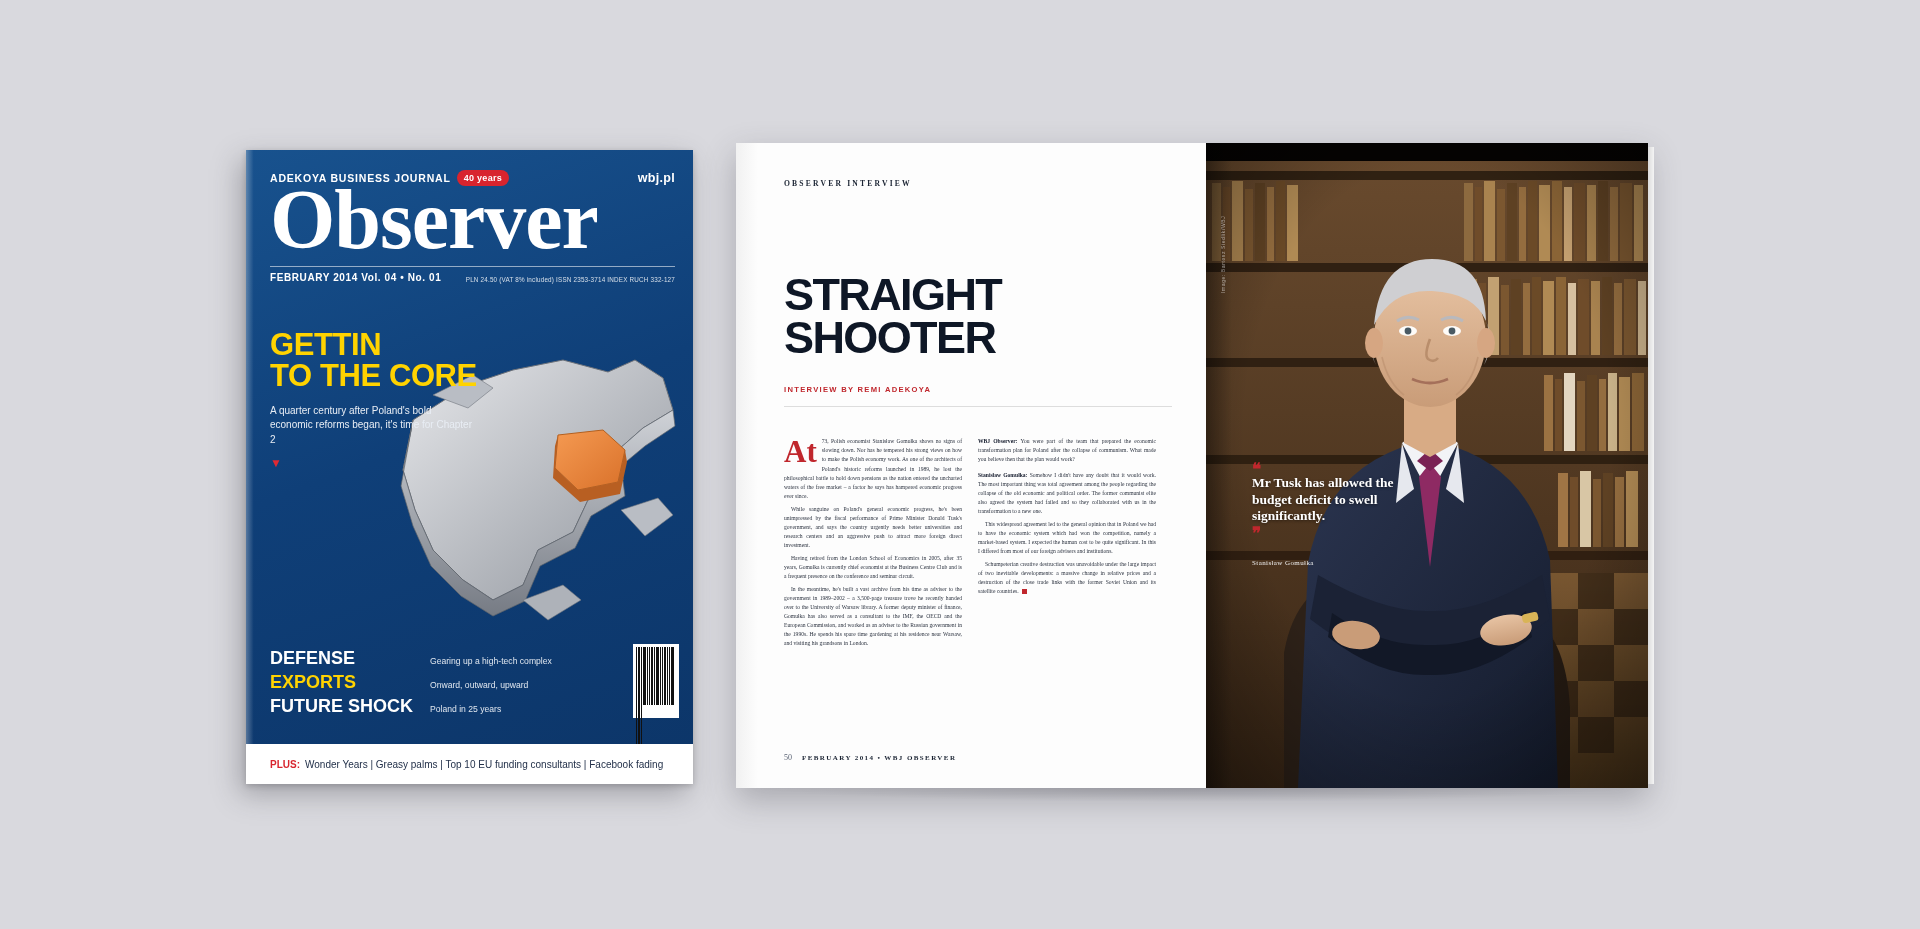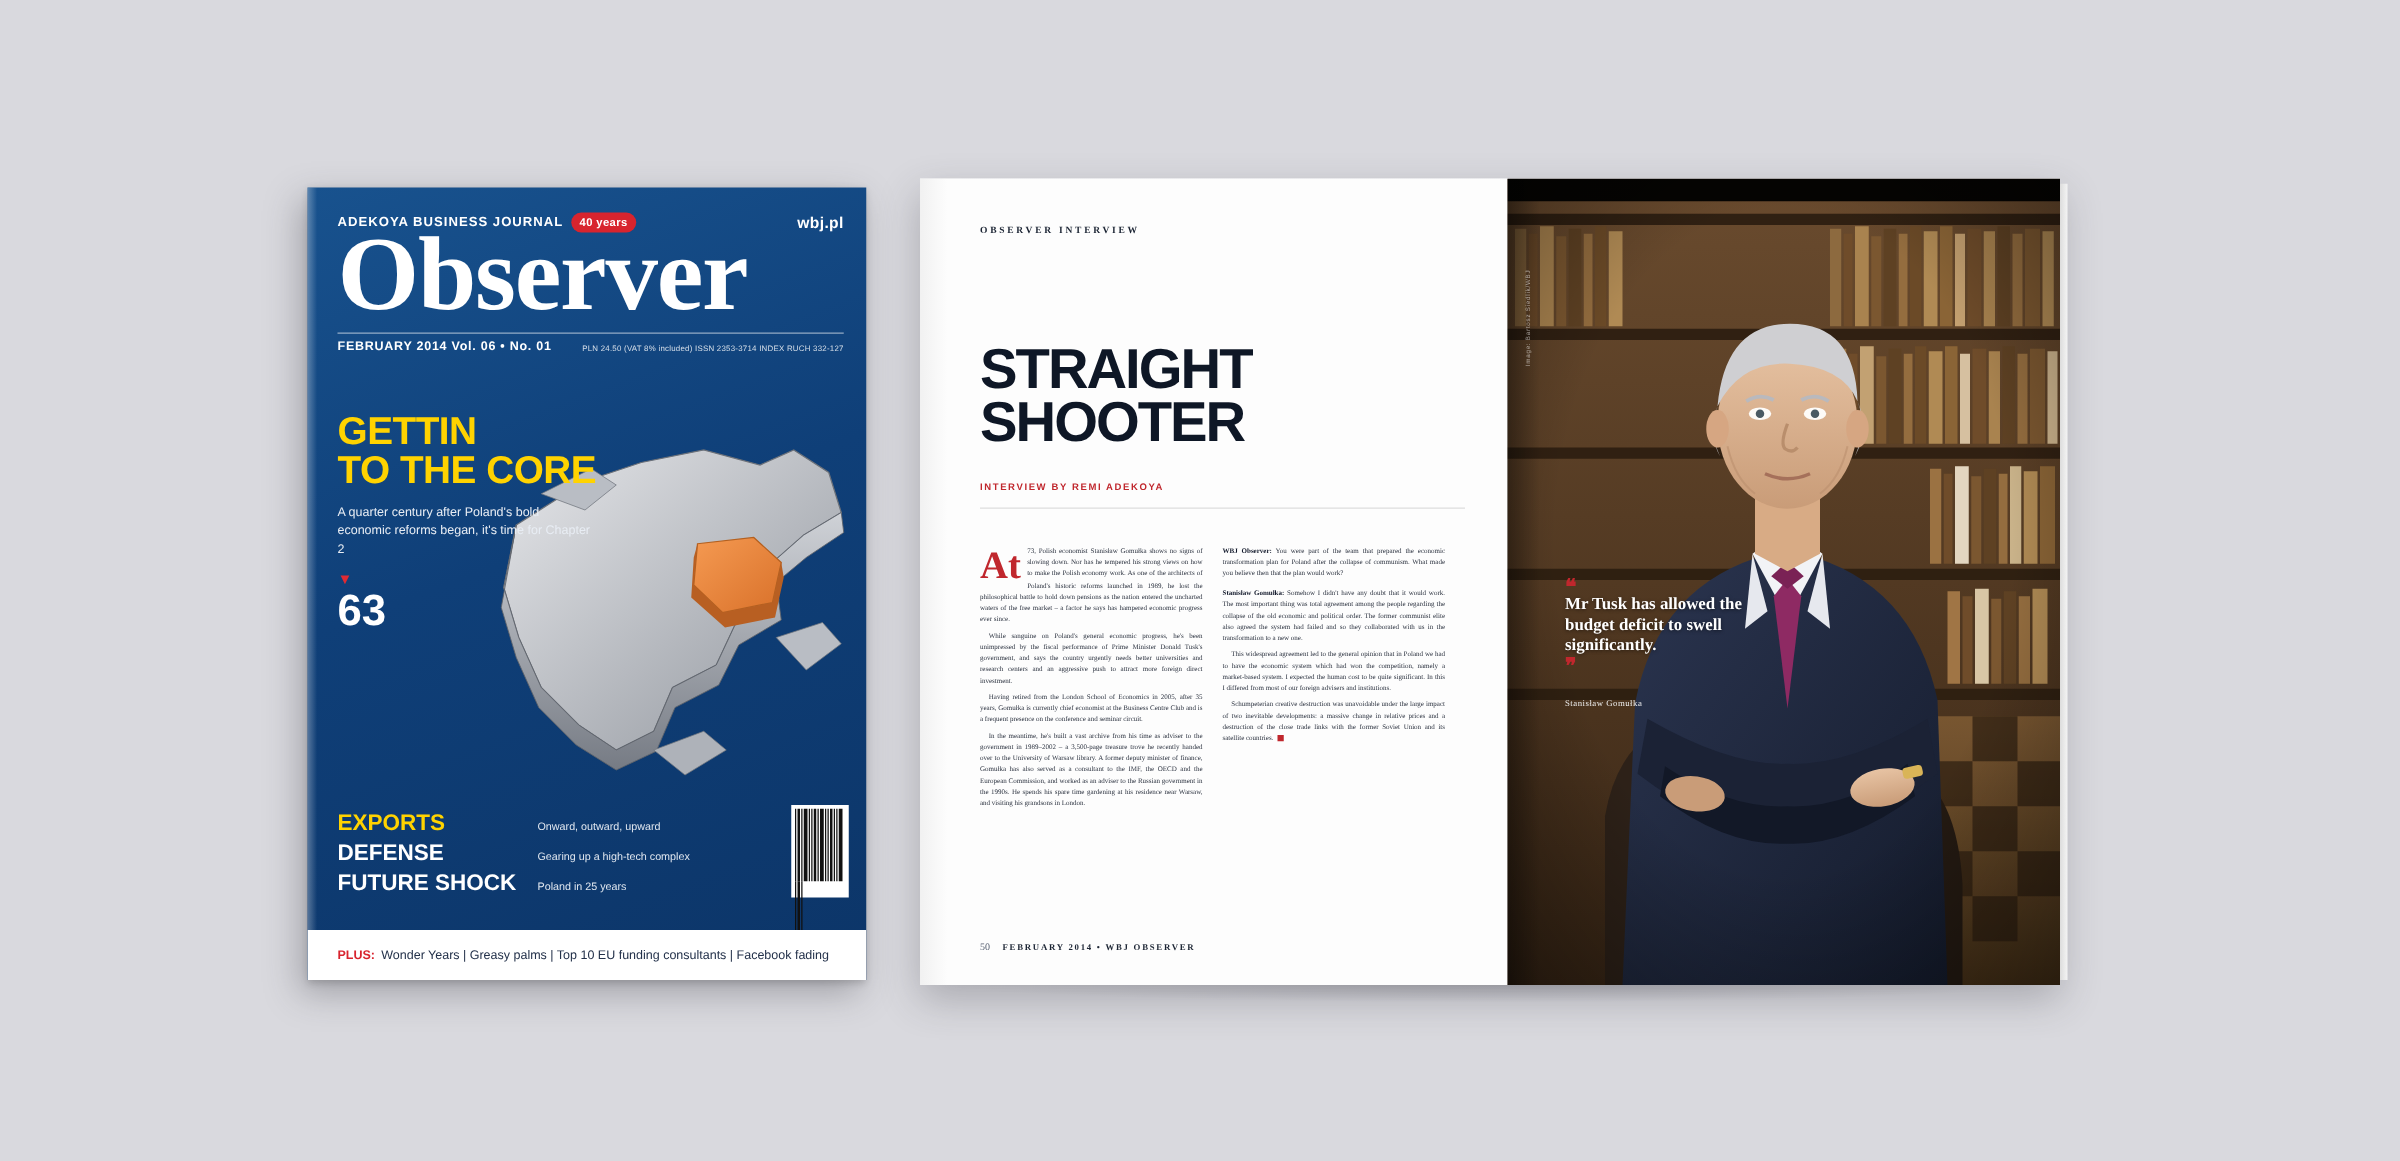--- a/index.html
+++ b/index.html
@@ -206,47 +206,46 @@
         <div class="wbj-line">
           <span class="wbj-text">ADEKOYA BUSINESS JOURNAL</span>
           <span class="badge20">40 years</span>
         </div>
         <span class="wbjpl">wbj.pl</span>
       </div>
 
       <div class="observer-title">Observer</div>
 
       <div class="cover-dateline">
-        <span class="cover-date">FEBRUARY 2014  Vol. 06 • No. 01</span>
+        <span class="cover-date">FEBRUARY 2014  Vol. 04 • No. 01</span>
         <span class="cover-price">PLN 24.50 (VAT 8% included) ISSN 2353-3714 INDEX RUCH 332-127</span>
       </div>
 
       <div class="headline">
         <div>GETTIN</div>
         <div>TO THE CORE</div>
       </div>
 
       <div class="subdeck">A quarter century after Poland's bold economic reforms began, it's time for Chapter 2</div>
 
       <div class="pagenum-wrap">
         <div class="arrow-red">▼</div>
-        <div class="pagenum">63</div>
       </div>
     </div>
 
     <div class="cover-list">
+      <div class="cl-row">
+        <span class="cl-cat def">DEFENSE</span>
+        <span class="cl-desc">Gearing up a high-tech complex</span>
+        <span class="cl-num">26</span>
+      </div>
       <div class="cl-row">
         <span class="cl-cat exp">EXPORTS</span>
         <span class="cl-desc">Onward, outward, upward</span>
         <span class="cl-num">28</span>
-      </div>
-      <div class="cl-row">
-        <span class="cl-cat def">DEFENSE</span>
-        <span class="cl-desc">Gearing up a high-tech complex</span>
-        <span class="cl-num">26</span>
       </div>
       <div class="cl-row">
         <span class="cl-cat fut">FUTURE SHOCK</span>
         <span class="cl-desc">Poland in 25 years</span>
         <span class="cl-num">34</span>
       </div>
     </div>
 
     <div class="barcode">
       <i></i><i class="w"></i><i></i><i class="x"></i><i></i><i></i><i class="w"></i><i></i><i class="x"></i><i></i><i></i><i class="w"></i><i></i><i></i><i class="x"></i><i></i><i class="w"></i><i></i>

